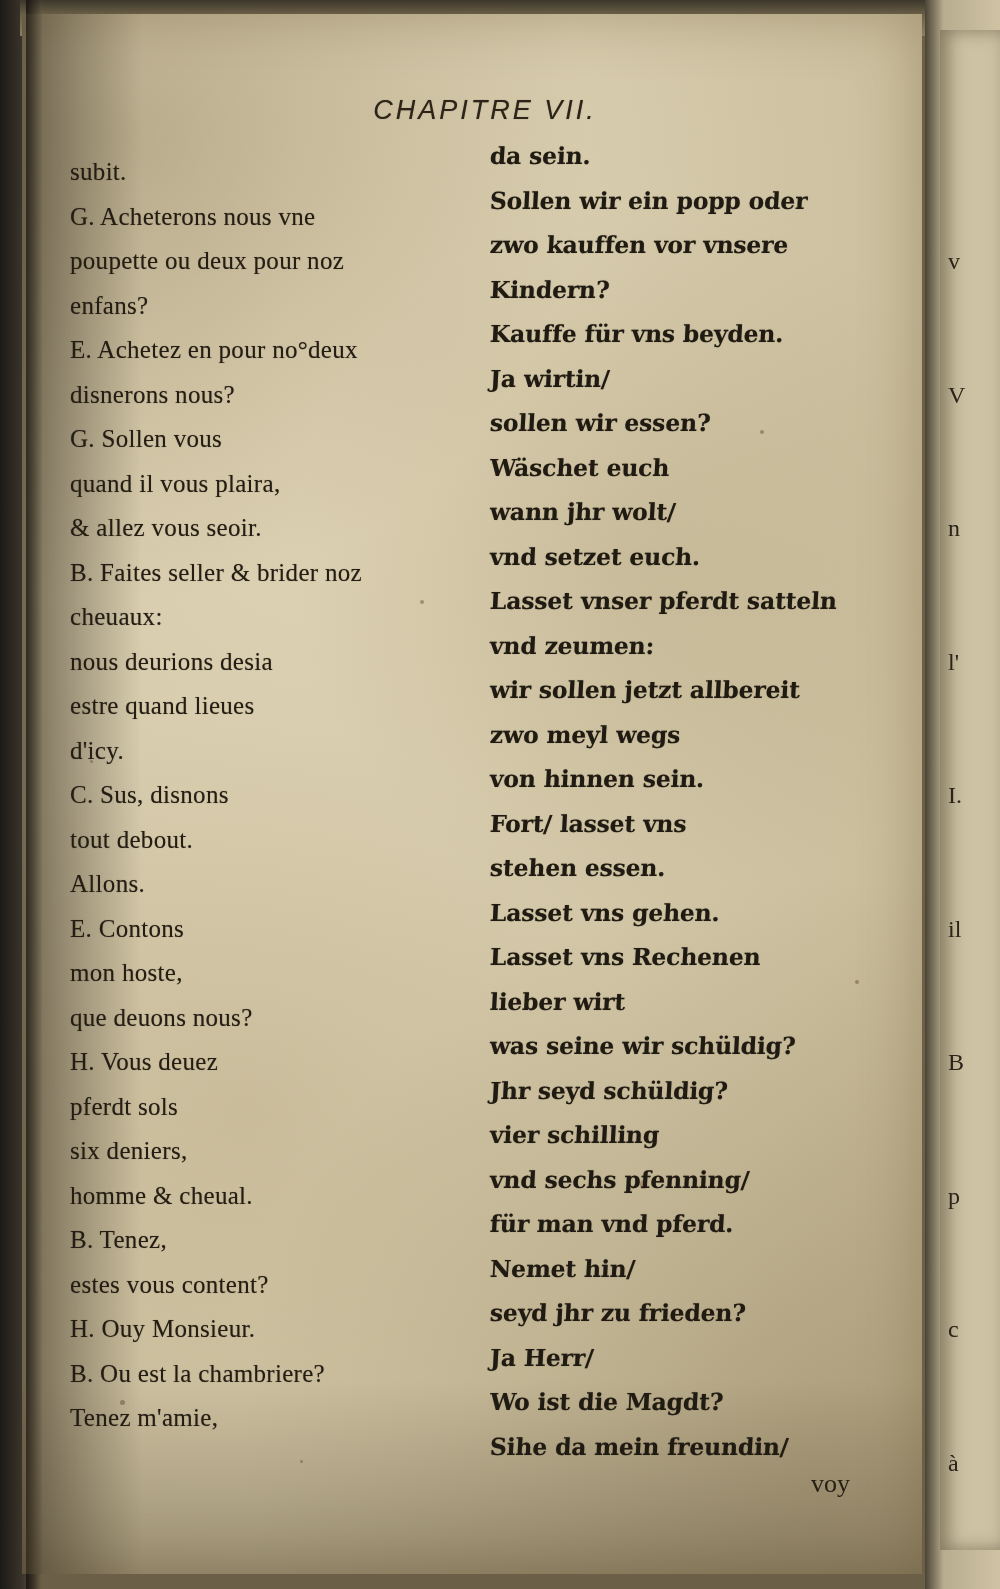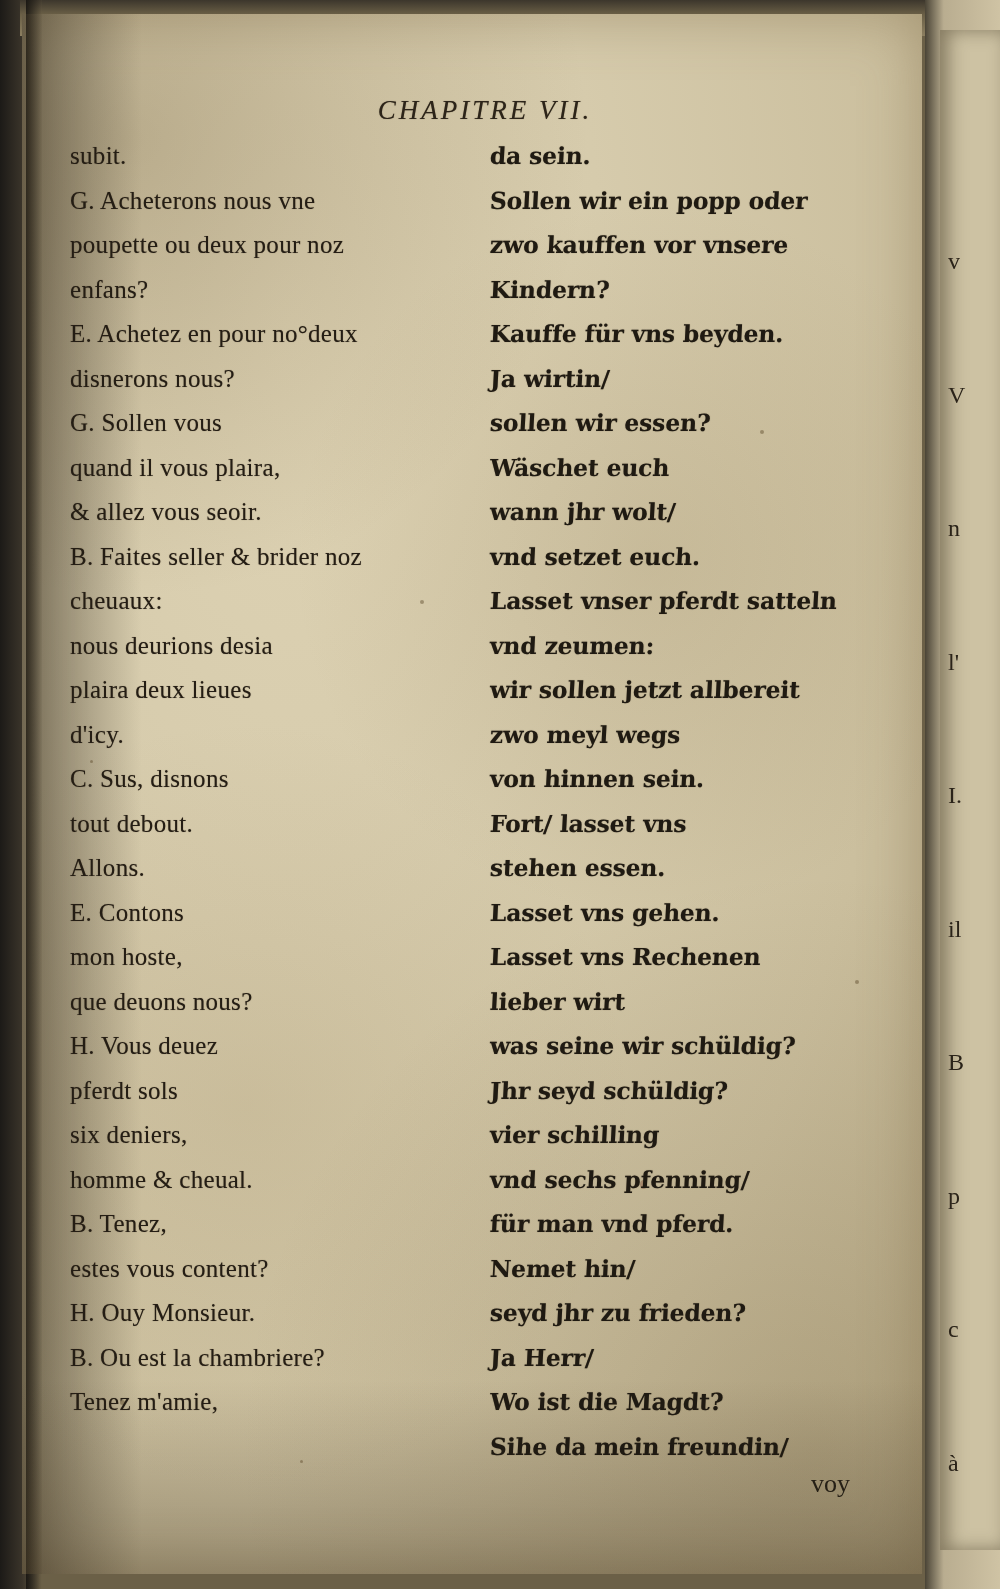--- a/index.html
+++ b/index.html
@@ -88,38 +88,39 @@
   }
 
   .content {
     position: absolute;
     left: 60px; top: 95px;
     width: 830px; height: 1320px;
   }
 
   .running-head {
     text-align: center;
-    font-family: Liberation Serif, serif;
+    font-family: Liberation Sans, sans-serif;
     font-style: italic;
     font-size: 27px;
     letter-spacing: 3px;
     color: #2c2419;
     margin-left: 20px;
     margin-bottom: 8px;
     text-shadow: 0 0 1px rgba(60,45,25,0.5);
   }
 
   .columns {
     position: relative;
     display: flex;
     gap: 0px;
   }
   .col-fr {
     width: 420px;
     padding-left: 10px;
+    margin-top: 16px;
   }
   .col-de {
     width: 400px;
   }
 
   .line {
     color: #241d14;
     white-space: pre;
     text-shadow: 0 0 1px rgba(50,38,20,0.45);
   }
@@ -203,21 +204,21 @@
         <div class="line">poupette ou deux pour noz</div>
         <div class="line">enfans?</div>
         <div class="line">E. Achetez en pour no°deux</div>
         <div class="line">disnerons nous?</div>
         <div class="line">G. Sollen vous</div>
         <div class="line">quand il vous plaira,</div>
         <div class="line">&amp; allez vous seoir.</div>
         <div class="line">B. Faites seller &amp; brider noz</div>
         <div class="line">cheuaux:</div>
         <div class="line">nous deurions desia</div>
-        <div class="line">plaira deux lieues</div>
+        <div class="line">estre quand lieues</div>
         <div class="line">d'icy.</div>
         <div class="line">C. Sus, disnons</div>
         <div class="line">tout debout.</div>
         <div class="line">Allons.</div>
         <div class="line">E. Contons</div>
         <div class="line">mon hoste,</div>
         <div class="line">que deuons nous?</div>
         <div class="line">H. Vous deuez</div>
         <div class="line">pferdt sols</div>
         <div class="line">six deniers,</div>

